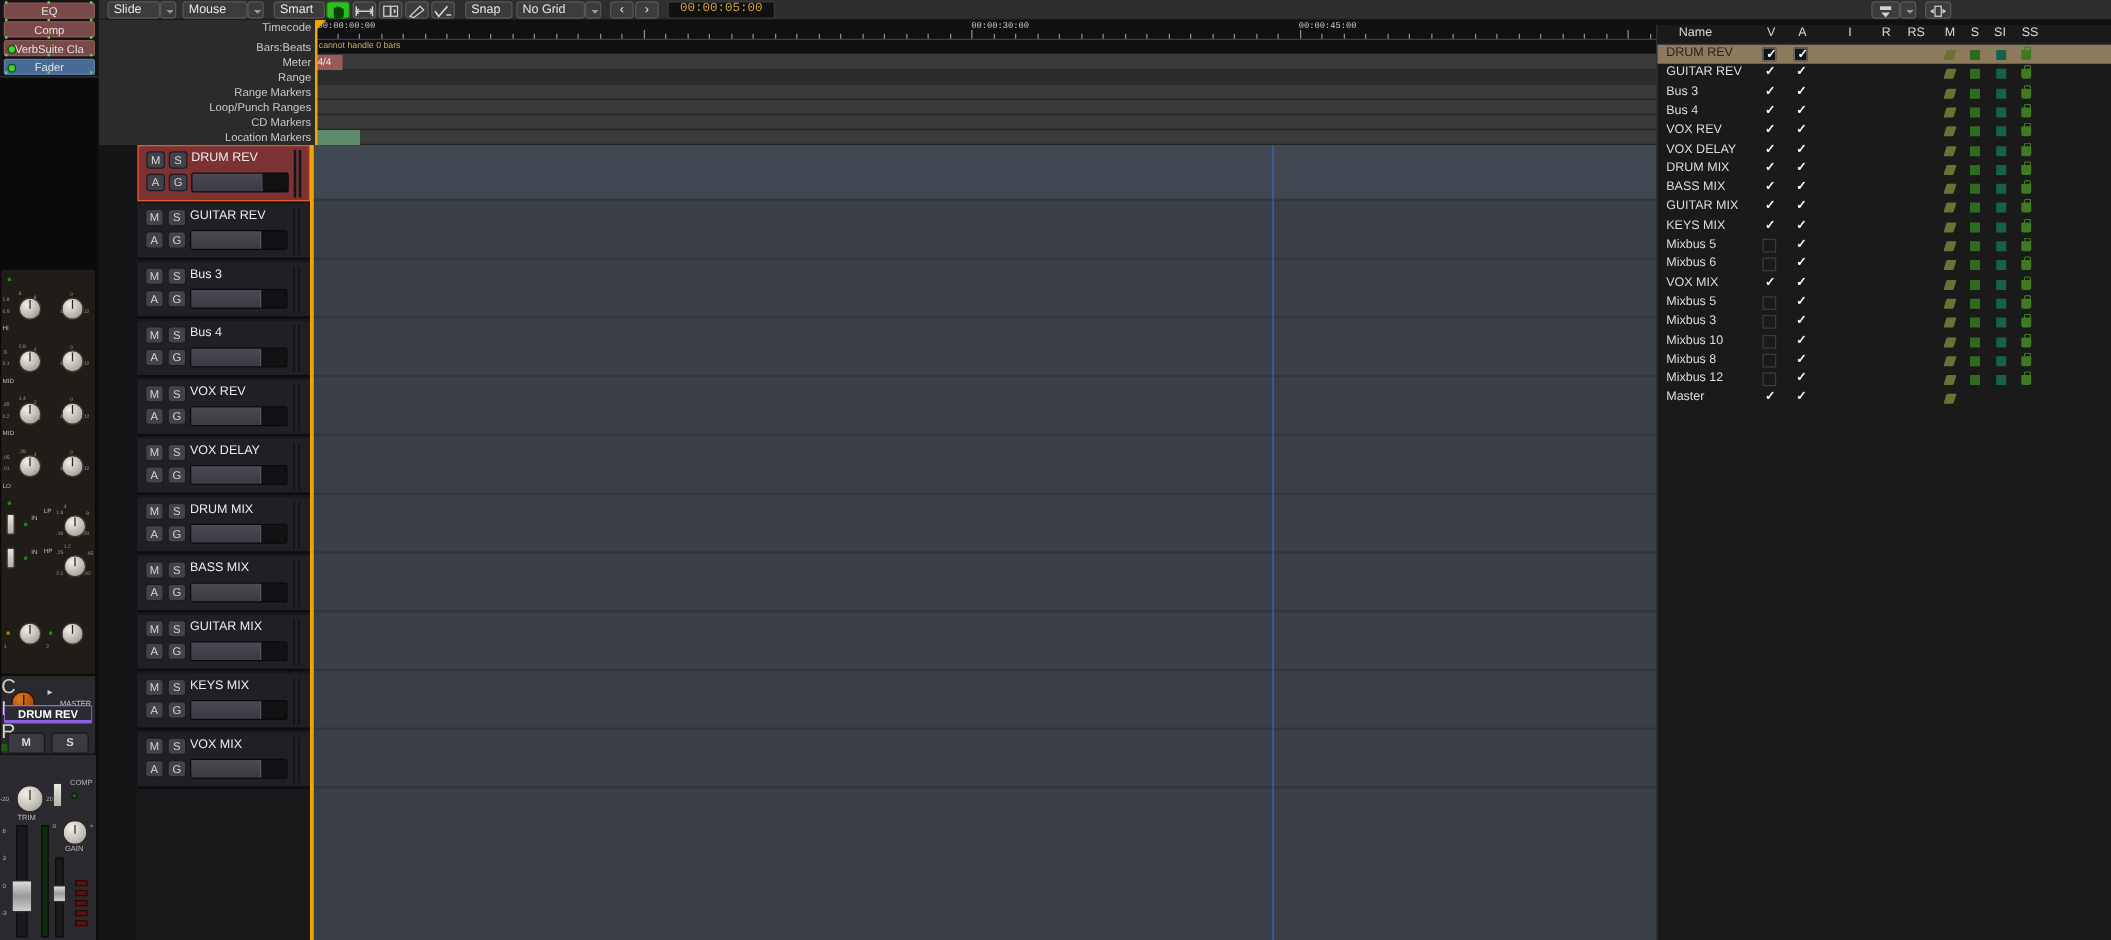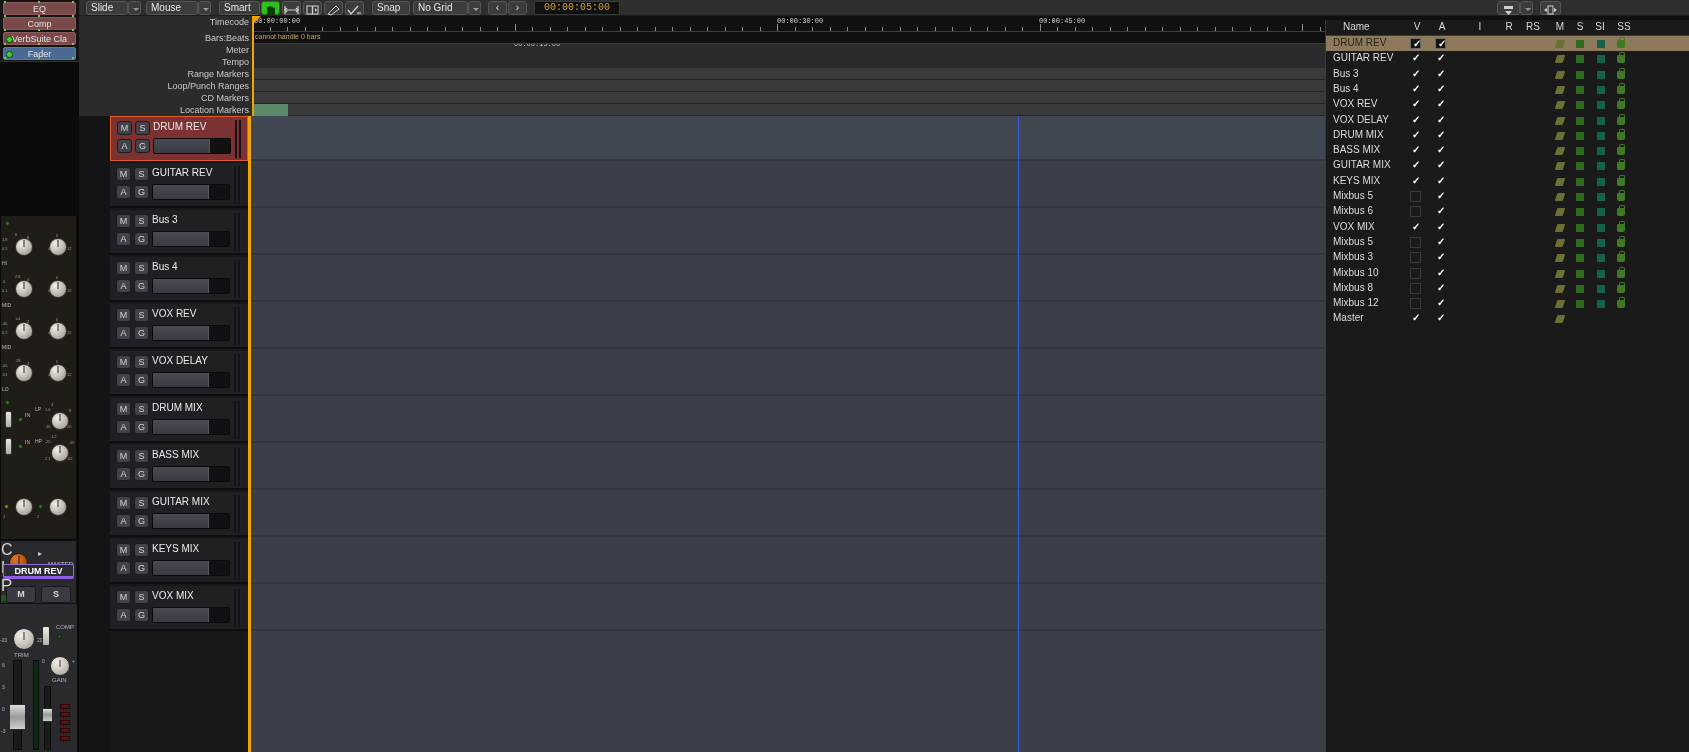--- a/index.html
+++ b/index.html
@@ -376,21 +376,21 @@
           <rect x="7" y="2" width="5" height="8" fill="none" stroke="#d0d0d0" stroke-width="1"></rect>
           <path d="M6 4 L3 6 L6 8 Z M13 4 L16 6 L13 8 Z" fill="#d0d0d0"></path>
         </svg>
     </div>
   </div>
 
   <div id="ruler-labels">
       <div class="ruler-lbl" style="top: 1px;">Timecode</div>
       <div class="ruler-lbl" style="top: 17px;">Bars:Beats</div>
       <div class="ruler-lbl" style="top: 29px;">Meter</div>
-      <div class="ruler-lbl" style="top: 41px;">Tempo</div>
+      <div class="ruler-lbl" style="top: 41px;">Range</div>
       <div class="ruler-lbl" style="top: 53px;">Range Markers</div>
       <div class="ruler-lbl" style="top: 65px;">Loop/Punch Ranges</div>
       <div class="ruler-lbl" style="top: 77px;">CD Markers</div>
       <div class="ruler-lbl" style="top: 89px;">Location Markers</div>
     </div>
 
   <div id="ruler-lanes">
     <div class="lane" id="lane-timecode">
         <div class="tc-label" style="left: 2px;">00:00:00:00</div>
         <div class="tc-label" style="left: 262px; margin-top: 23px;">00:00:15:00</div>
@@ -476,20 +476,23 @@
         <div class="tick" style="left: 1348px; height: 4px;"></div>
         <div class="tick" style="left: 1365px; height: 4px;"></div>
         <div class="tick" style="left: 1383px; height: 4px;"></div>
         <div class="tick" style="left: 1400px; height: 4px;"></div>
         <div class="tick" style="left: 1418px; height: 4px;"></div>
         <div class="tick" style="left: 1435px; height: 4px;"></div>
       </div>
     <div class="lane" id="lane-bars">
       <div id="bars-msg">cannot handle 0 bars</div>
     </div>
+    <div class="lane" id="lane-meter">
+      <div id="meter-badge">4/4</div>
+    </div>
     <div class="lane" id="lane-range"></div>
     <div class="lane" id="lane-loop"></div>
     <div class="lane" id="lane-cd"></div>
     <div class="lane" id="lane-loc">
       <div id="loc-marker"></div>
     </div>
     <div id="playhead-ruler" style="left: 0px;"></div>
     <div id="playhead-flag" style="left: 0px;"></div>
   </div>
 

